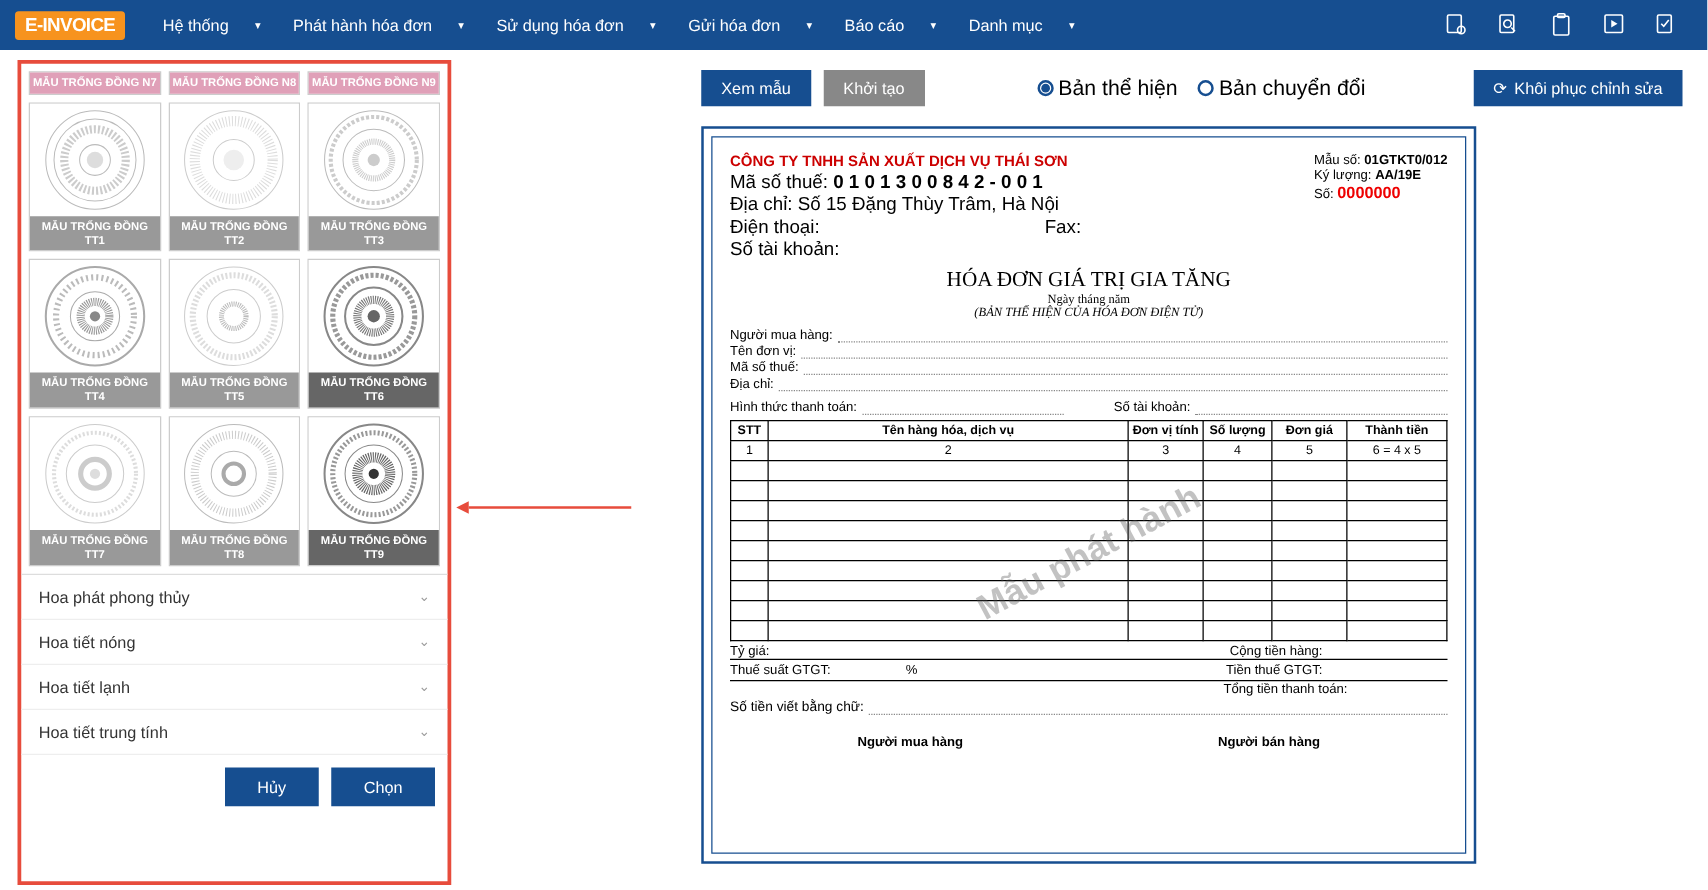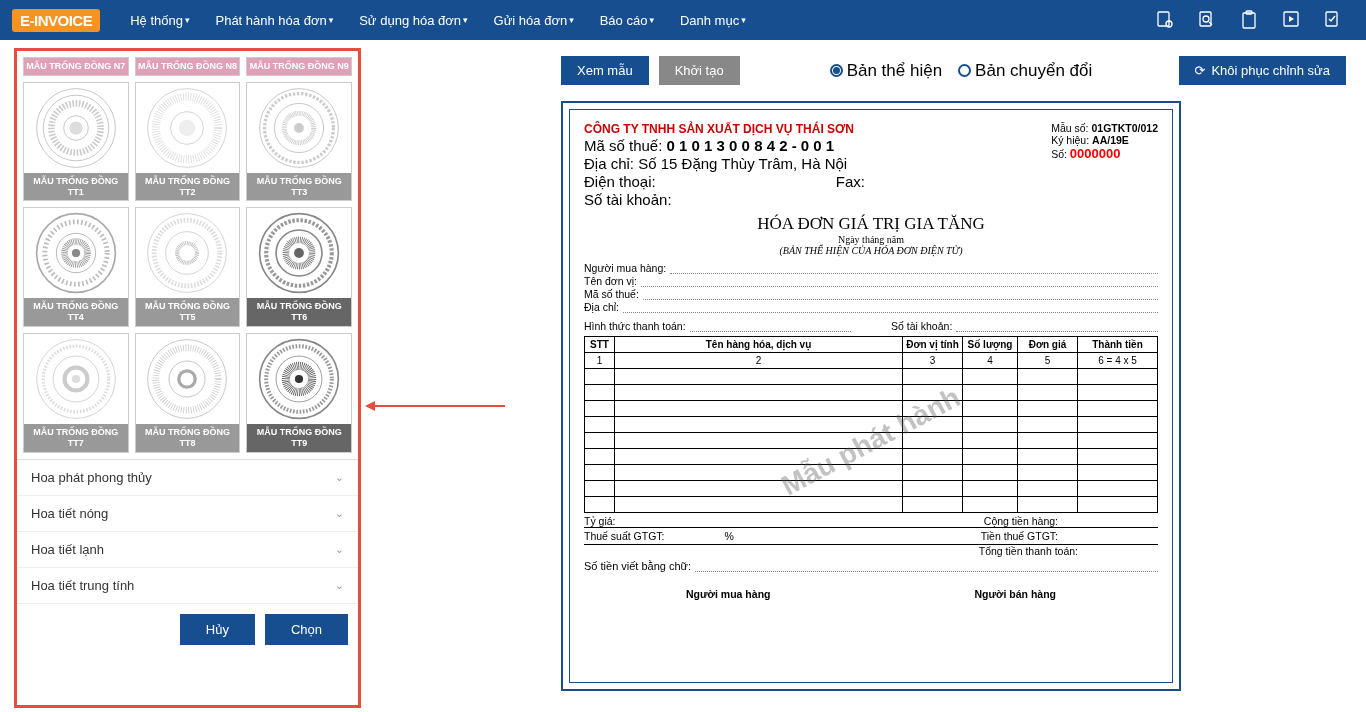--- a/index.html
+++ b/index.html
@@ -1,21 +1,21 @@
 <!DOCTYPE html>
 <html><head>
 <meta charset="utf-8">
 <style>
 *{box-sizing:border-box;margin:0;padding:0;font-family:Arial,sans-serif}
 body{background:#fff;width:1366px;height:712px;overflow:hidden}
 .navbar{background:#164e90;height:40px;display:flex;align-items:center;padding:0 12px;color:#fff;font-size:13px}
 .logo{background:linear-gradient(#f7931e,#f7931e);color:#fff;font-weight:bold;padding:3px 8px;border-radius:3px;margin-right:18px;font-size:15px;letter-spacing:-0.5px}
 .logo span{color:#08c}
 .nav-items{display:flex;gap:2px}
-.nav-item{padding:0 12px;cursor:pointer;display:flex;align-items:center;gap:2px;height:40px}
+.nav-item{padding:0 12px;cursor:pointer;display:flex;align-items:center;gap:21px;height:40px}
 .chev{font-size:9px}
 .nav-icons{margin-left:auto;display:flex;gap:20px;padding-right:10px}
 .nav-icon{width:22px;height:22px;cursor:pointer;display:flex;align-items:center;justify-content:center}
 .main{display:flex;height:672px}
 .left-panel{width:347px;border:3px solid #e74c3c;margin:8px 0 4px 14px;display:flex;flex-direction:column;background:#fff;position:relative}
 .template-grid{display:grid;grid-template-columns:repeat(3,1fr);gap:6px;padding:6px;overflow-y:auto}
 .tpl-card{border:1px solid #ccc;cursor:pointer;background:#fff}
 .tpl-head{background:#e0a0b8;color:#fff;font-size:9px;text-align:center;padding:3px 2px;line-height:1.2;font-weight:bold}
 .tpl-img{height:90px;display:flex;align-items:center;justify-content:center;background:#fff}
 .tpl-foot{background:#999;color:#fff;font-size:9px;text-align:center;padding:3px 2px;line-height:1.2;font-weight:bold}
@@ -305,21 +305,21 @@
       <div class="inv-top">
         <div>
           <div class="company">CÔNG TY TNHH SẢN XUẤT DỊCH VỤ THÁI SƠN</div>
           <div class="inv-line"><span class="lbl">Mã số thuế:</span> <b>0 1 0 1 3 0 0 8 4 2 - 0 0 1</b></div>
           <div class="inv-line"><span class="lbl">Địa chỉ:</span> <span>Số 15 Đặng Thùy Trâm, Hà Nội</span></div>
           <div class="inv-line"><span class="lbl">Điện thoại:</span><span style="display:inline-block;width:180px"></span><span>Fax:</span></div>
           <div class="inv-line"><span class="lbl">Số tài khoản:</span></div>
         </div>
         <div class="inv-right">
           <div><span>Mẫu số:</span> <b>01GTKT0/012</b></div>
-          <div><span>Ký hiệu:</span> <b>AA/19E</b></div>
+          <div><span>Ký lượng:</span> <b>AA/19E</b></div>
           <div><span>Số:</span> <span class="inv-no">0000000</span></div>
         </div>
       </div>
       <div class="inv-title">HÓA ĐƠN GIÁ TRỊ GIA TĂNG</div>
       <div class="inv-sub">Ngày       tháng       năm</div>
       <div class="inv-sub2">(BẢN THỂ HIỆN CỦA HÓA ĐƠN ĐIỆN TỬ)</div>
       <div class="buyer-box">
         <div class="brow">
               <span>Người mua hàng:</span>
               <span class="dotted"></span>

